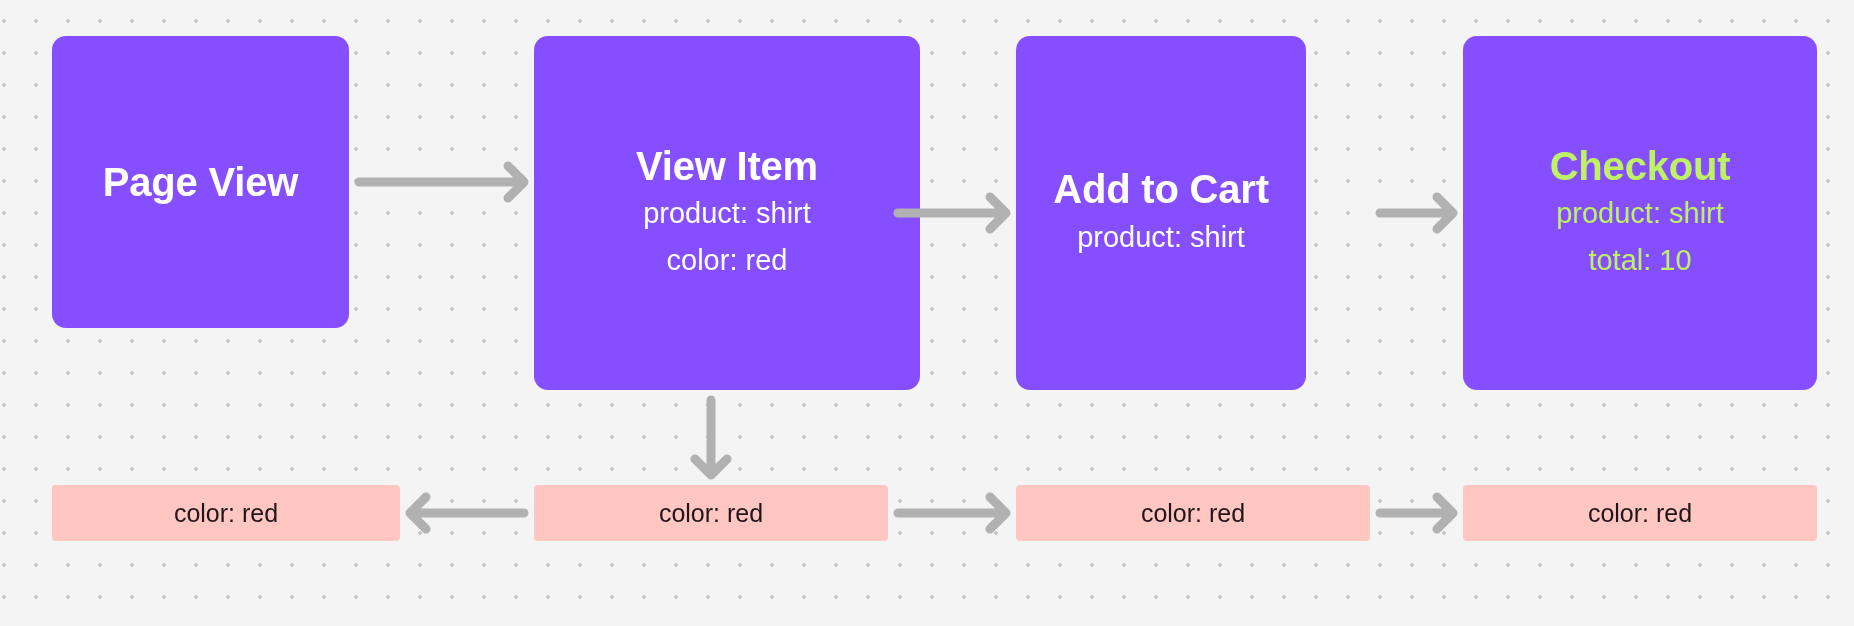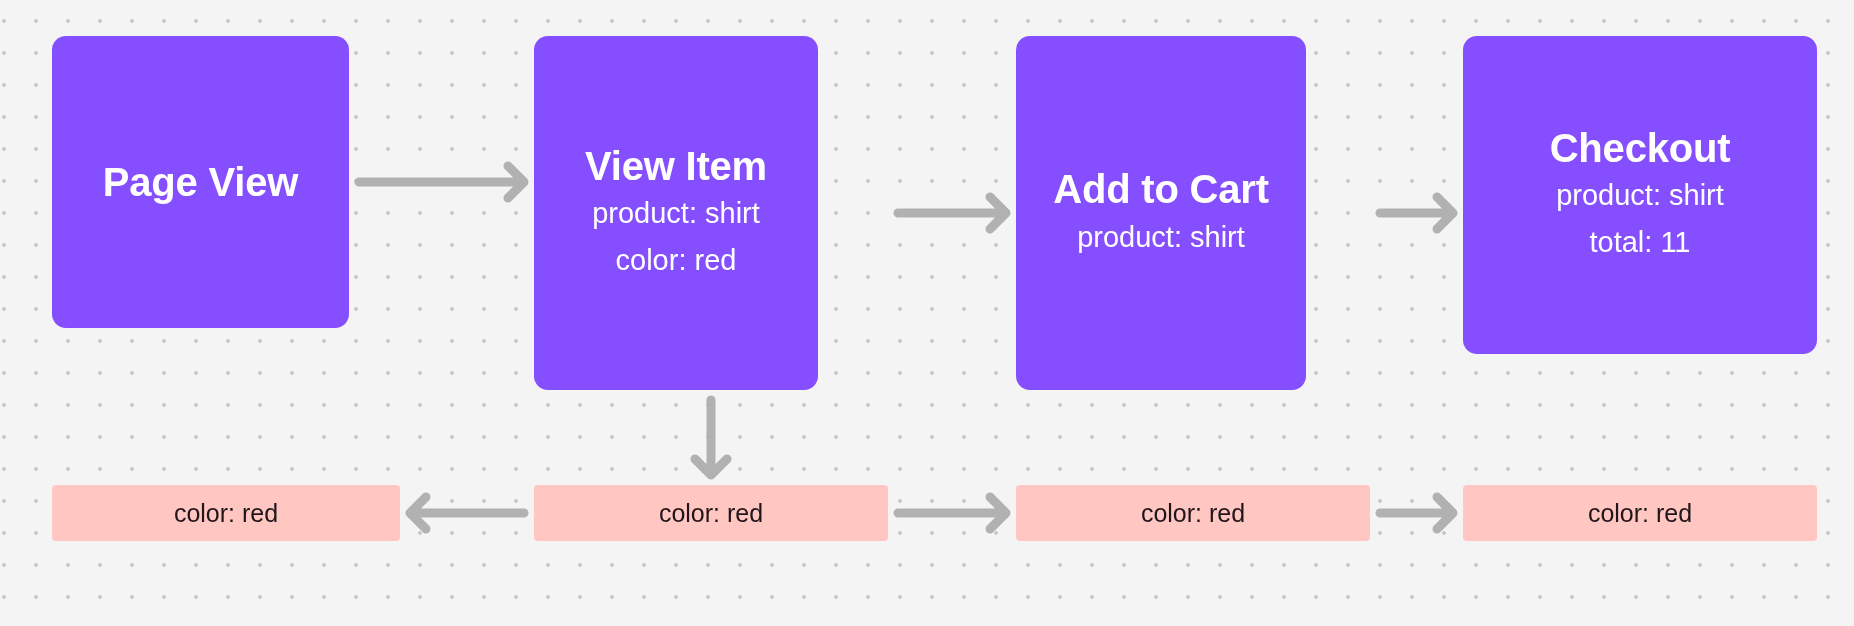--- a/index.html
+++ b/index.html
@@ -81,33 +81,33 @@
     fill: none;
   }
 </style>
 </head>
 <body>
 
 <div id="canvas" style="width: 1854px; height: 626px; background-color: rgb(244, 244, 244); background-image: radial-gradient(circle, rgb(201, 201, 201) 1.6px, rgba(0, 0, 0, 0) 1.7px); background-size: 32px 32px;">
     <div class="node" style="background: rgb(133, 79, 255); color: rgb(255, 255, 255); left: 52px; top: 36px; width: 297px; height: 292px;">
       <div class="node-title">Page View</div>
     </div>
-    <div class="node" style="background: rgb(133, 79, 255); color: rgb(255, 255, 255); left: 534px; top: 36px; width: 284px; height: 354px;">
+    <div class="node" style="background: rgb(133, 79, 255); color: rgb(255, 255, 255); left: 534px; top: 36px; width: 386px; height: 354px;">
       <div class="node-title">View Item</div>
       <div class="node-prop">product: shirt</div>
       <div class="node-prop">color: red</div>
     </div>
     <div class="node" style="background: rgb(133, 79, 255); color: rgb(255, 255, 255); left: 1016px; top: 36px; width: 290px; height: 354px;">
       <div class="node-title">Add to Cart</div>
       <div class="node-prop">product: shirt</div>
     </div>
-    <div class="node" style="background: rgb(133, 79, 255); color: #ffffff; left: 1463px; top: 36px; width: 354px; height: 318px;">
+    <div class="node" style="background: rgb(133, 79, 255); color: #bef264; left: 1463px; top: 36px; width: 354px; height: 354px;">
       <div class="node-title">Checkout</div>
       <div class="node-prop">product: shirt</div>
-      <div class="node-prop">total: 11</div>
+      <div class="node-prop">total: 10</div>
     </div>
     <div class="pnode" style="background: rgb(255, 198, 194); color: rgb(32, 22, 26); left: 52px; top: 485px; width: 348px; height: 56px;">
       <span>color: red</span>
     </div>
     <div class="pnode" style="background: rgb(255, 198, 194); color: rgb(32, 22, 26); left: 534px; top: 485px; width: 354px; height: 56px;">
       <span>color: red</span>
     </div>
     <div class="pnode" style="background: rgb(255, 198, 194); color: rgb(32, 22, 26); left: 1016px; top: 485px; width: 354px; height: 56px;">
       <span>color: red</span>
     </div>

